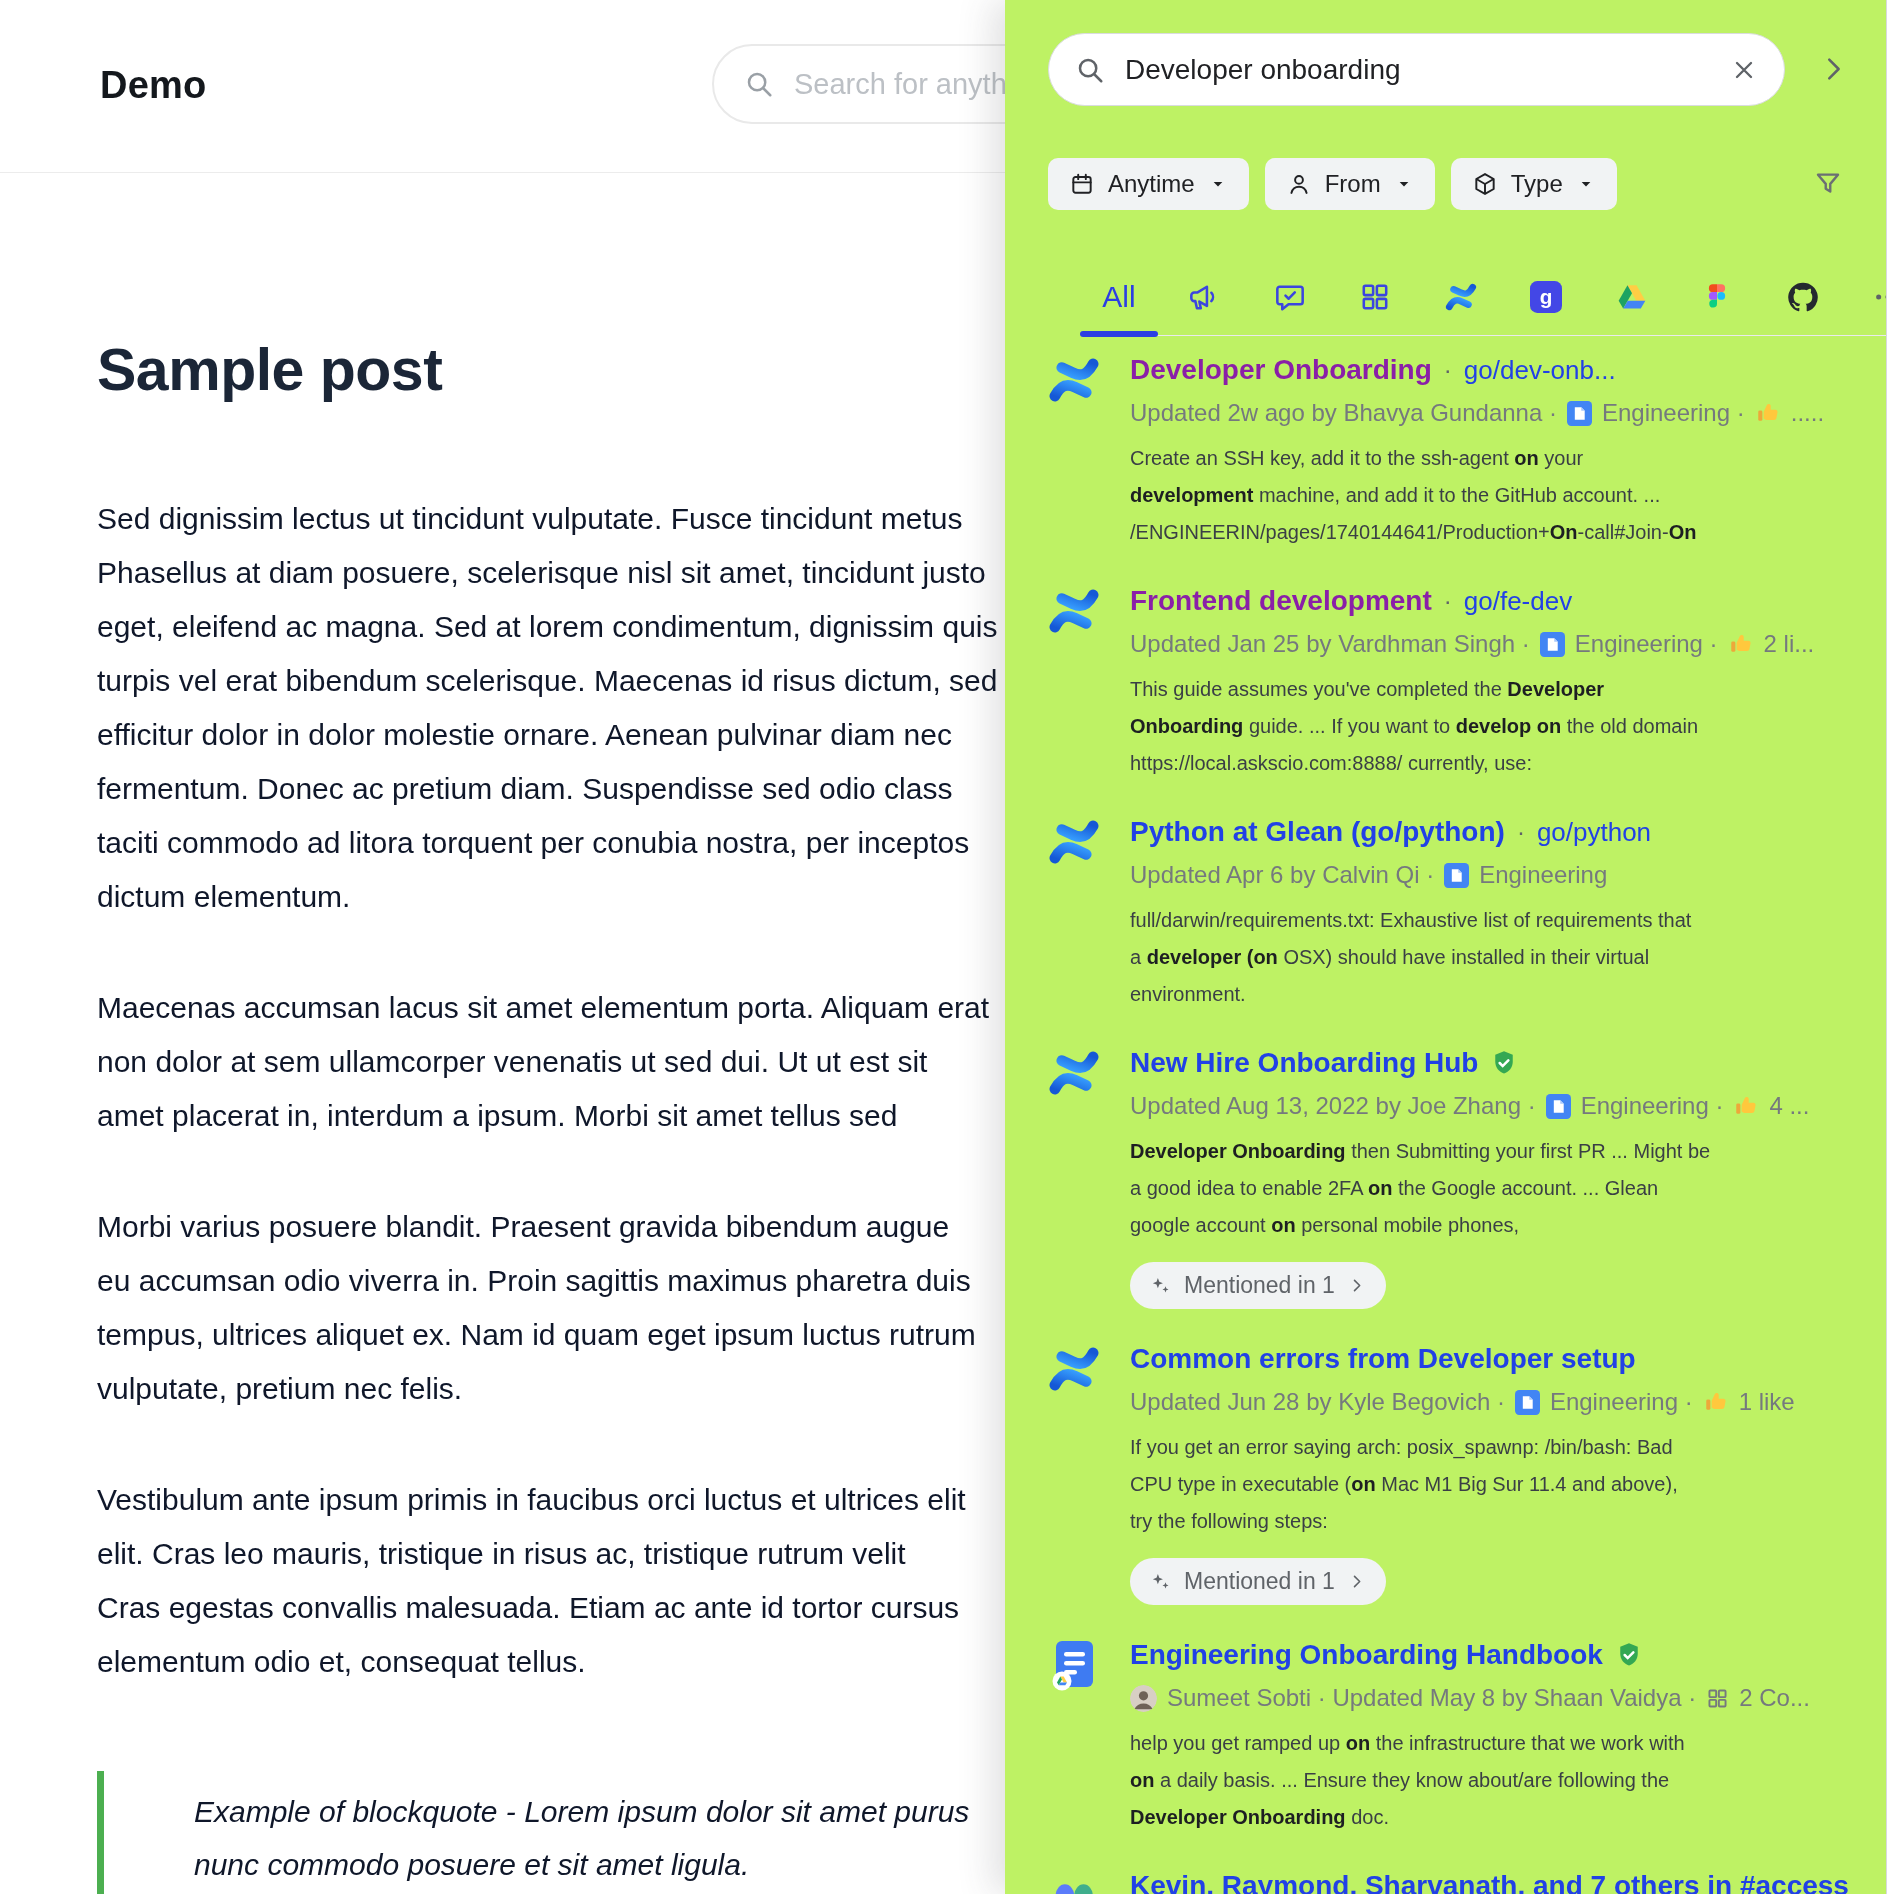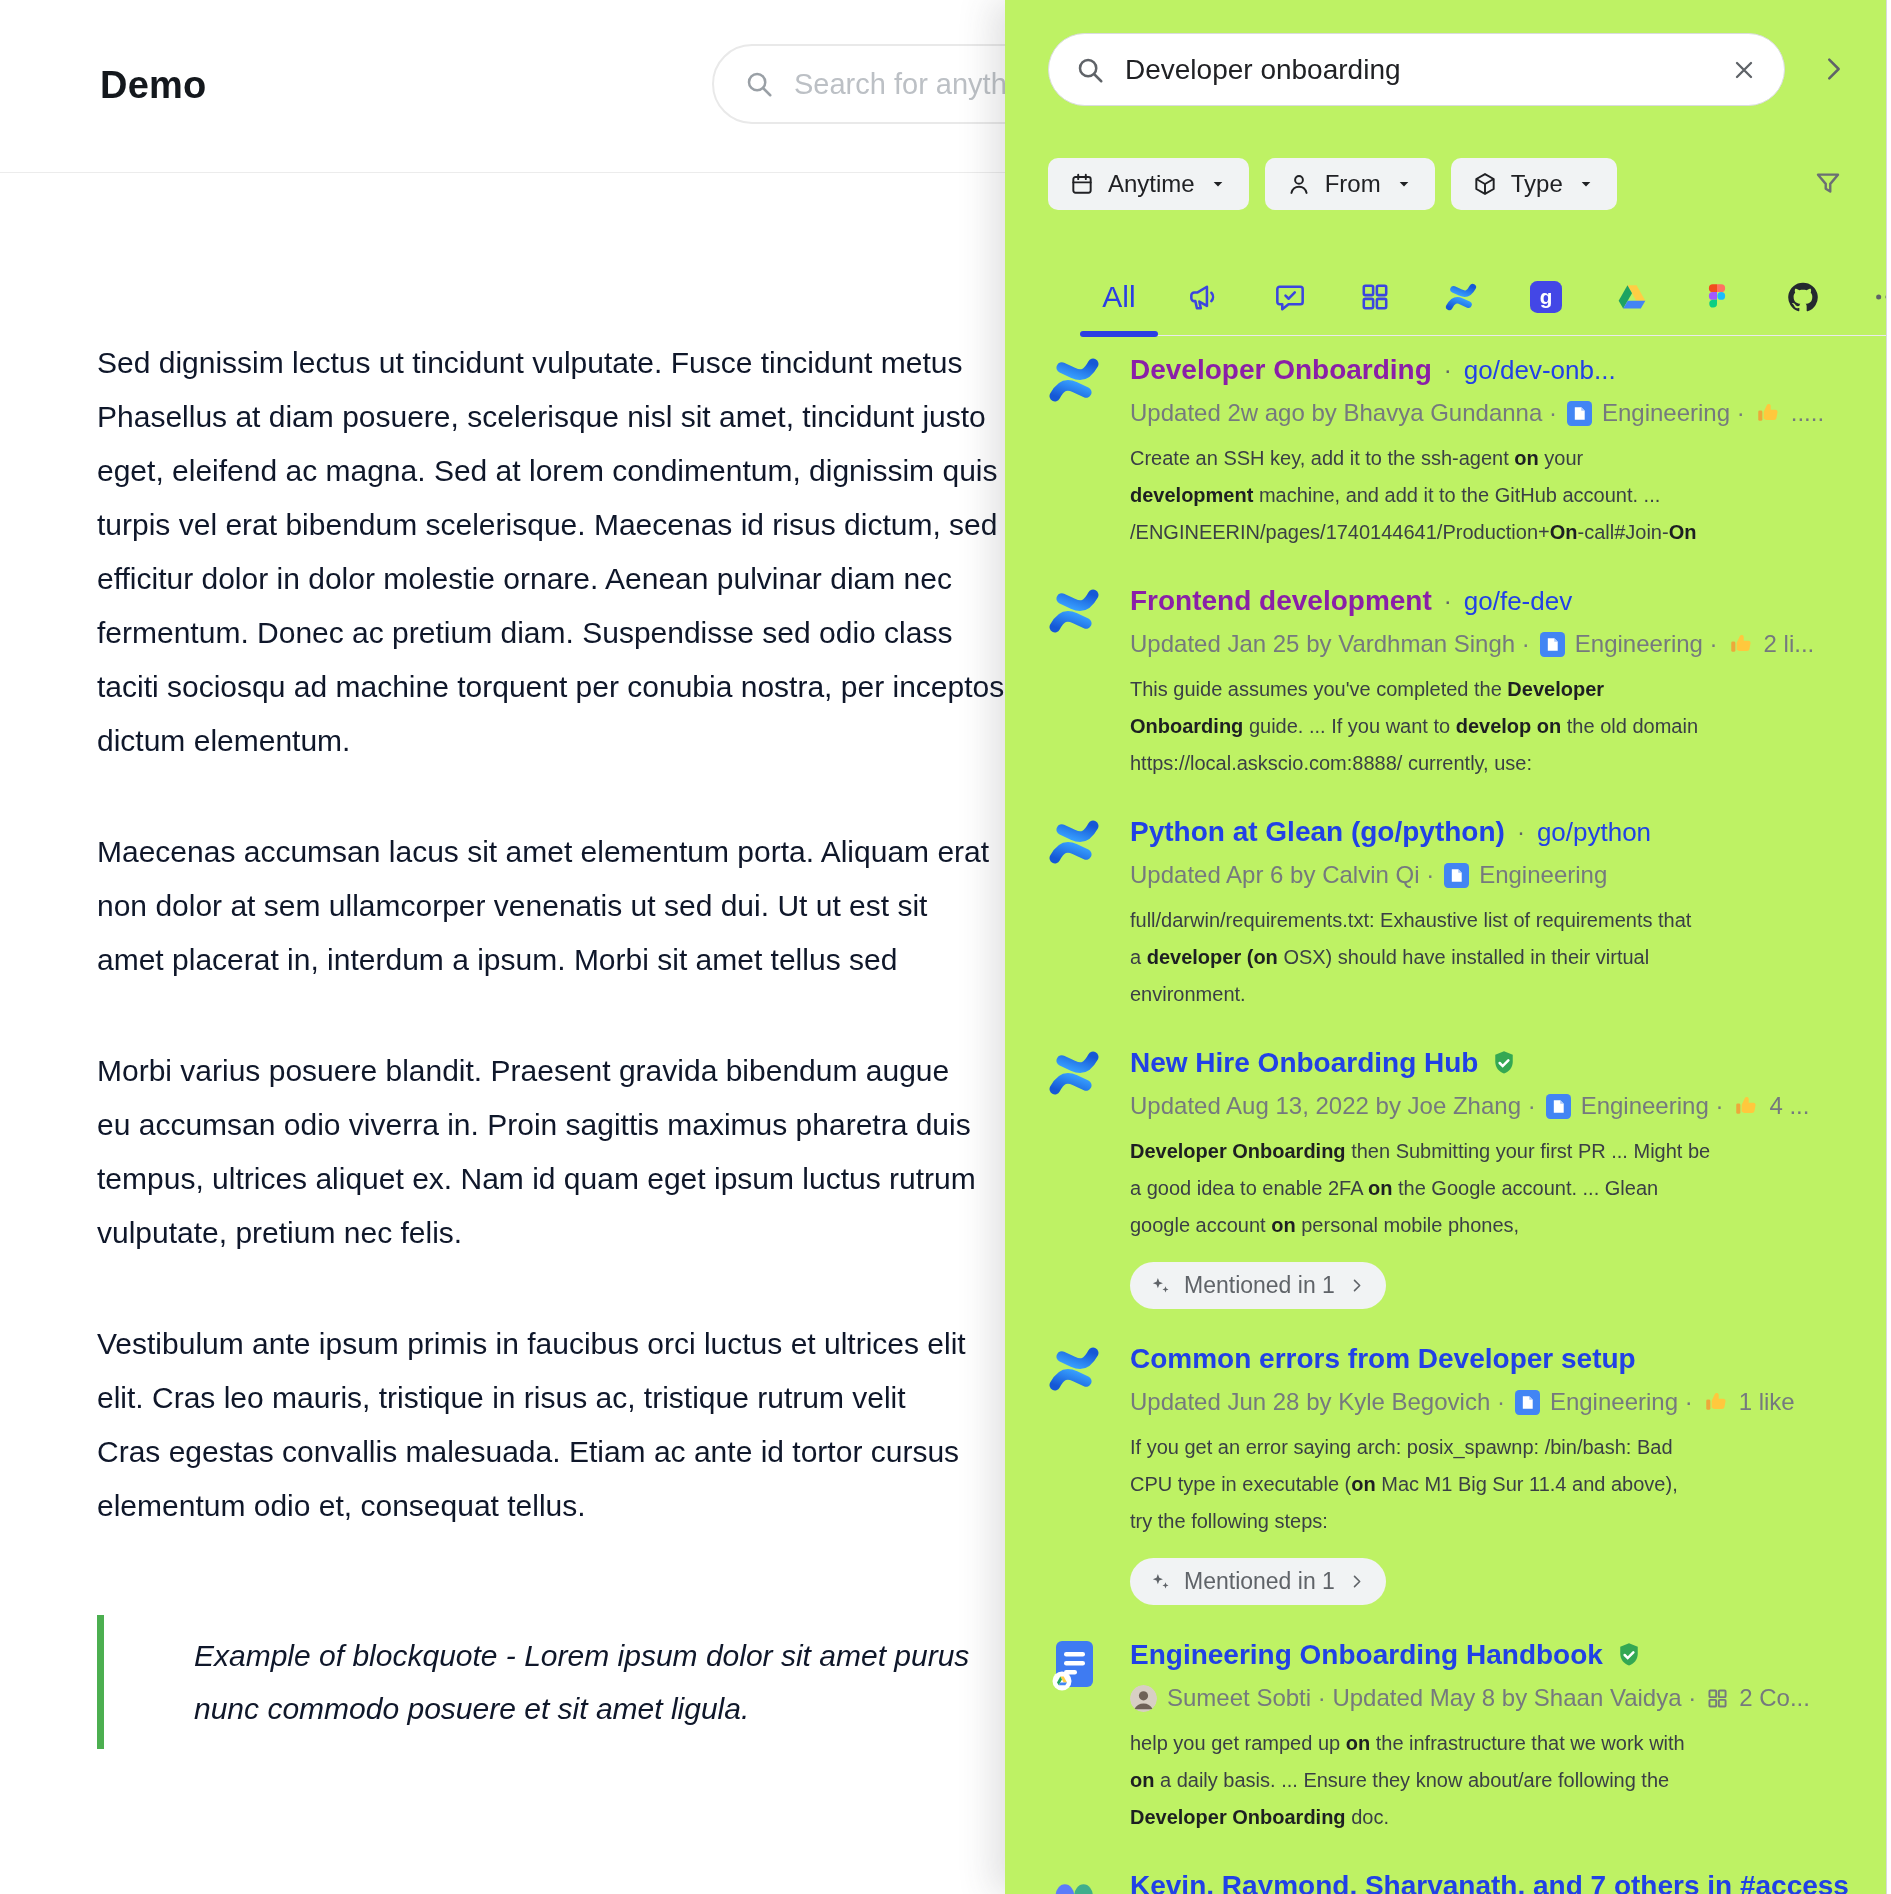--- a/index.html
+++ b/index.html
@@ -89,29 +89,30 @@
       <svg width="30" height="30" viewBox="0 0 24 24" fill="none" stroke="#9aa0a6" stroke-width="2" stroke-linecap="round">
           <circle cx="10.5" cy="10.5" r="6.5"></circle>
           <path d="M15.6 15.6L21 21"></path>
         </svg>
     </span>
     <input readonly="" placeholder="Search for anything" style="">
   </div>
 </div>
 
 <main class="article">
+  <h1>Sample post</h1>
   <div id="article-body">
       <div class="para">
         <div class="bline">Sed dignissim lectus ut tincidunt vulputate. Fusce tincidunt metus</div>
         <div class="bline">Phasellus at diam posuere, scelerisque nisl sit amet, tincidunt justo</div>
         <div class="bline">eget, eleifend ac magna. Sed at lorem condimentum, dignissim quis</div>
         <div class="bline">turpis vel erat bibendum scelerisque. Maecenas id risus dictum, sed</div>
         <div class="bline">efficitur dolor in dolor molestie ornare. Aenean pulvinar diam nec</div>
         <div class="bline">fermentum. Donec ac pretium diam. Suspendisse sed odio class</div>
-        <div class="bline">taciti sociosqu ad machine torquent per conubia nostra, per inceptos</div>
+        <div class="bline">taciti commodo ad litora torquent per conubia nostra, per inceptos</div>
         <div class="bline">dictum elementum.</div>
       </div>
       <div class="para">
         <div class="bline">Maecenas accumsan lacus sit amet elementum porta. Aliquam erat</div>
         <div class="bline">non dolor at sem ullamcorper venenatis ut sed dui. Ut ut est sit</div>
         <div class="bline">amet placerat in, interdum a ipsum. Morbi sit amet tellus sed</div>
       </div>
       <div class="para">
         <div class="bline">Morbi varius posuere blandit. Praesent gravida bibendum augue</div>
         <div class="bline">eu accumsan odio viverra in. Proin sagittis maximus pharetra duis</div>

